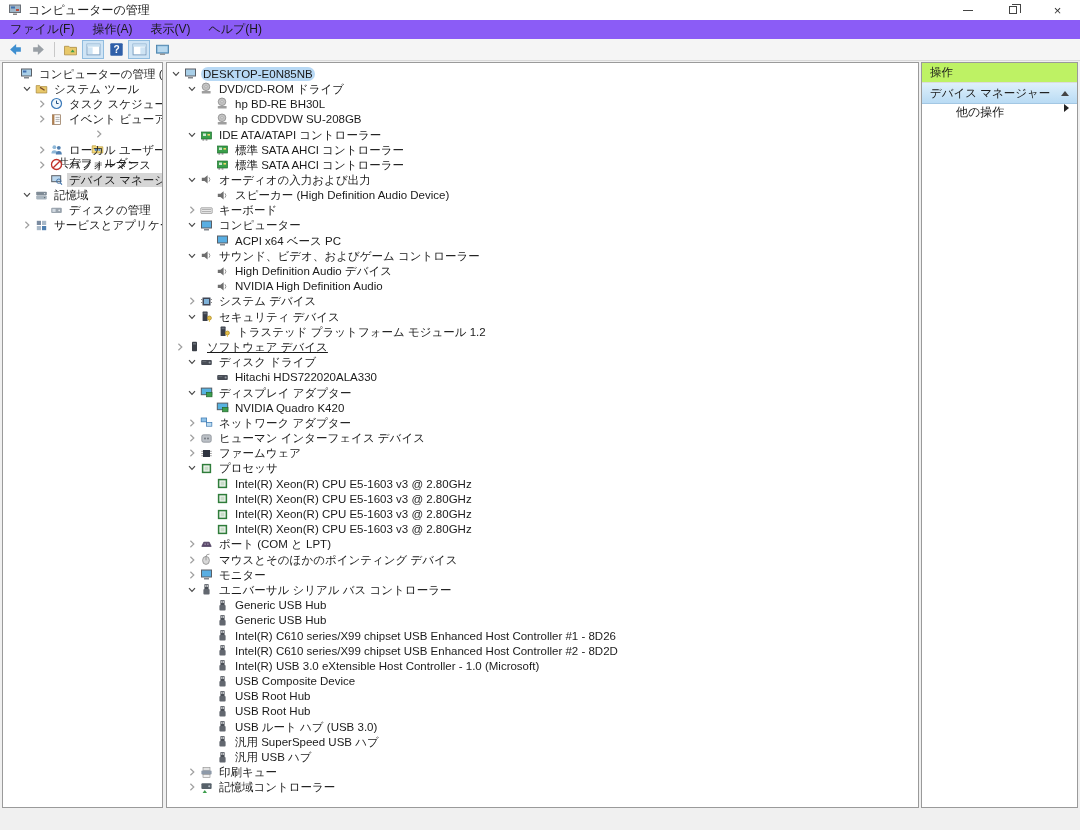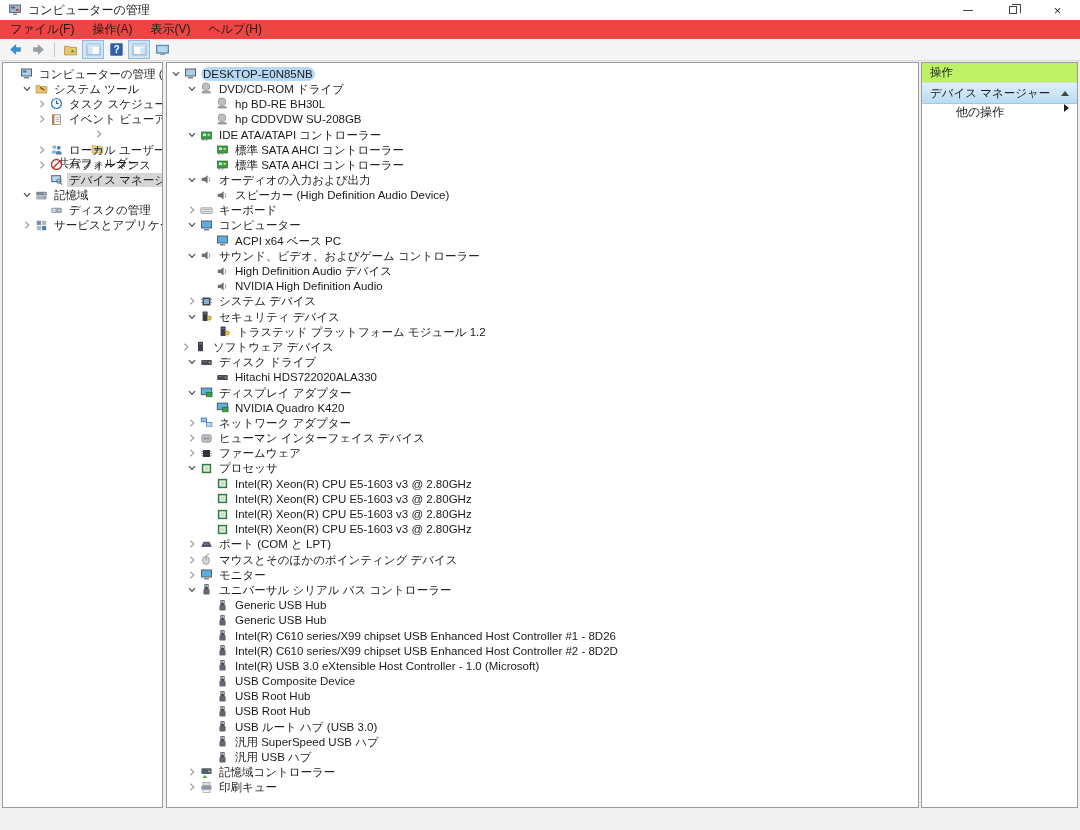--- a/index.html
+++ b/index.html
@@ -10,21 +10,21 @@
   .titlebar { position:absolute; top:0; left:0; width:1080px; height:20px; background:#ffffff; display:flex; align-items:center;text-align:right; }
   .titlebar .app-icon { margin-left:8px; width:14px; height:14px; }
   .titlebar .title-text { margin-left:6px; font-size:12px; }
   .win-controls { position:absolute; right:0; top:0; height:20px; display:flex; }
   .win-btn { width:45px; height:20px; display:flex; align-items:center; justify-content:center; color:#333; font-size:12px; }
   .restore-glyph { width:8px; height:8px; border:1px solid #444; position:relative; background:#fff; }
   .restore-glyph:before { content:""; position:absolute; left:2px; top:-3px; width:8px; height:8px; border:1px solid #444; border-left:none; border-bottom:none; }
   .min-glyph { width:10px; height:1px; background:#444; }
   .close-glyph { font-size:13px; line-height:1; }
 
-  .menubar { position:absolute; top:20px; left:0; width:1080px; height:19px; background:#ef4444; display:flex; align-items:flex-start; font-size:12px; }
+  .menubar { position:absolute; top:20px; left:0; width:1080px; height:19px; background:#8b5cf6; display:flex; align-items:flex-start; font-size:12px; }
   .menu-item { padding:0 9px; height:100%; display:flex; align-items:center; }
   .menu-item:first-child { padding-left:10px; }
 
   .toolbar { position:absolute; top:39px; left:0; width:1080px; height:22px; background:#f5f5f5; border-bottom:1px solid #d9d9d9; display:flex; align-items:center; padding-left:4px; }
   .tb-btn { width:22px; height:19px; display:flex; align-items:center; justify-content:center; border:1px solid transparent; margin-right:1px; }
   .tb-btn.pressed { background:#cfe4f5; border-color:#90bcdf; }
   .tb-sep { width:1px; height:15px; background:#c8c8c8; margin:0 4px; }
 
   
   .pane { position:absolute; top:62px; height:746px; background:#ffffff; border:1px solid #9a9a9a; overflow:hidden; }
@@ -544,21 +544,21 @@
         <span class="ticon">
           <svg width="13" height="13" viewBox="0 0 13 13">
             <rect x="2.6" y="1.6" width="5" height="9.4" rx="0.6" fill="#3a3f4a"></rect>
             <rect x="3.6" y="2.6" width="3" height="1.6" fill="#6a7078"></rect>
             <circle cx="9.4" cy="8" r="2" fill="#e8c24a" stroke="#a8851f" stroke-width="0.7"></circle>
             <rect x="8.9" y="9.8" width="1" height="2" fill="#e8c24a"></rect>
           </svg>
         </span>
         <span class="tlabel">トラステッド プラットフォーム モジュール 1.2</span>
       </div>
-      <div class="trow" style="padding-left: 12px;">
+      <div class="trow" style="padding-left: 6px; text-decoration: underline;">
         <span class="expander">
           <svg width="10" height="10" viewBox="0 0 10 10">
             <path d="M3.4 1.8 L6.8 5 L3.4 8.2" stroke="#a0a0a0" stroke-width="1.2" fill="none"></path>
           </svg>
         </span>
         <span class="ticon">
           <svg width="13" height="13" viewBox="0 0 13 13">
             <rect x="4" y="1.8" width="5" height="9.4" rx="0.8" fill="#3c4048"></rect>
             <rect x="5" y="3" width="3" height="1.6" fill="#6a7078"></rect>
           </svg>
@@ -915,41 +915,41 @@
         <span class="tlabel">汎用 USB ハブ</span>
       </div>
       <div class="trow" style="padding-left: 18px;">
         <span class="expander">
           <svg width="10" height="10" viewBox="0 0 10 10">
             <path d="M3.4 1.8 L6.8 5 L3.4 8.2" stroke="#a0a0a0" stroke-width="1.2" fill="none"></path>
           </svg>
         </span>
         <span class="ticon">
           <svg width="13" height="13" viewBox="0 0 13 13">
+            <rect x="3" y="1.6" width="7" height="3" fill="#e2e2e2" stroke="#8a8a8a" stroke-width="0.6"></rect>
+            <rect x="1.4" y="4.6" width="10.2" height="4" rx="0.8" fill="#8d99a8"></rect>
+            <rect x="3" y="8.6" width="7" height="2.8" fill="#f0f0f0" stroke="#8a8a8a" stroke-width="0.6"></rect>
+          </svg>
+        </span>
+        <span class="tlabel">印刷キュー</span>
+      </div>
+      <div class="trow" style="padding-left: 18px;">
+        <span class="expander">
+          <svg width="10" height="10" viewBox="0 0 10 10">
+            <path d="M3.4 1.8 L6.8 5 L3.4 8.2" stroke="#a0a0a0" stroke-width="1.2" fill="none"></path>
+          </svg>
+        </span>
+        <span class="ticon">
+          <svg width="13" height="13" viewBox="0 0 13 13">
             <rect x="1.4" y="2.2" width="10.2" height="5.8" rx="1" fill="#566069"></rect>
             <circle cx="9.2" cy="5.2" r="1" fill="#b8c0c8"></circle>
             <path d="M2.6 12 L7 12 L4.8 9 Z" fill="#3d9e4d"></path>
           </svg>
         </span>
         <span class="tlabel">記憶域コントローラー</span>
-      </div>
-      <div class="trow" style="padding-left: 18px;">
-        <span class="expander">
-          <svg width="10" height="10" viewBox="0 0 10 10">
-            <path d="M3.4 1.8 L6.8 5 L3.4 8.2" stroke="#a0a0a0" stroke-width="1.2" fill="none"></path>
-          </svg>
-        </span>
-        <span class="ticon">
-          <svg width="13" height="13" viewBox="0 0 13 13">
-            <rect x="3" y="1.6" width="7" height="3" fill="#e2e2e2" stroke="#8a8a8a" stroke-width="0.6"></rect>
-            <rect x="1.4" y="4.6" width="10.2" height="4" rx="0.8" fill="#8d99a8"></rect>
-            <rect x="3" y="8.6" width="7" height="2.8" fill="#f0f0f0" stroke="#8a8a8a" stroke-width="0.6"></rect>
-          </svg>
-        </span>
-        <span class="tlabel">印刷キュー</span>
       </div>
     </div>
 </div>
 
 <div class="pane" id="right-pane">
   <div class="actions-header">操作</div>
   <div class="actions-section-bar">
     <span>デバイス マネージャー</span>
     <span class="tri-up"></span>
   </div>

